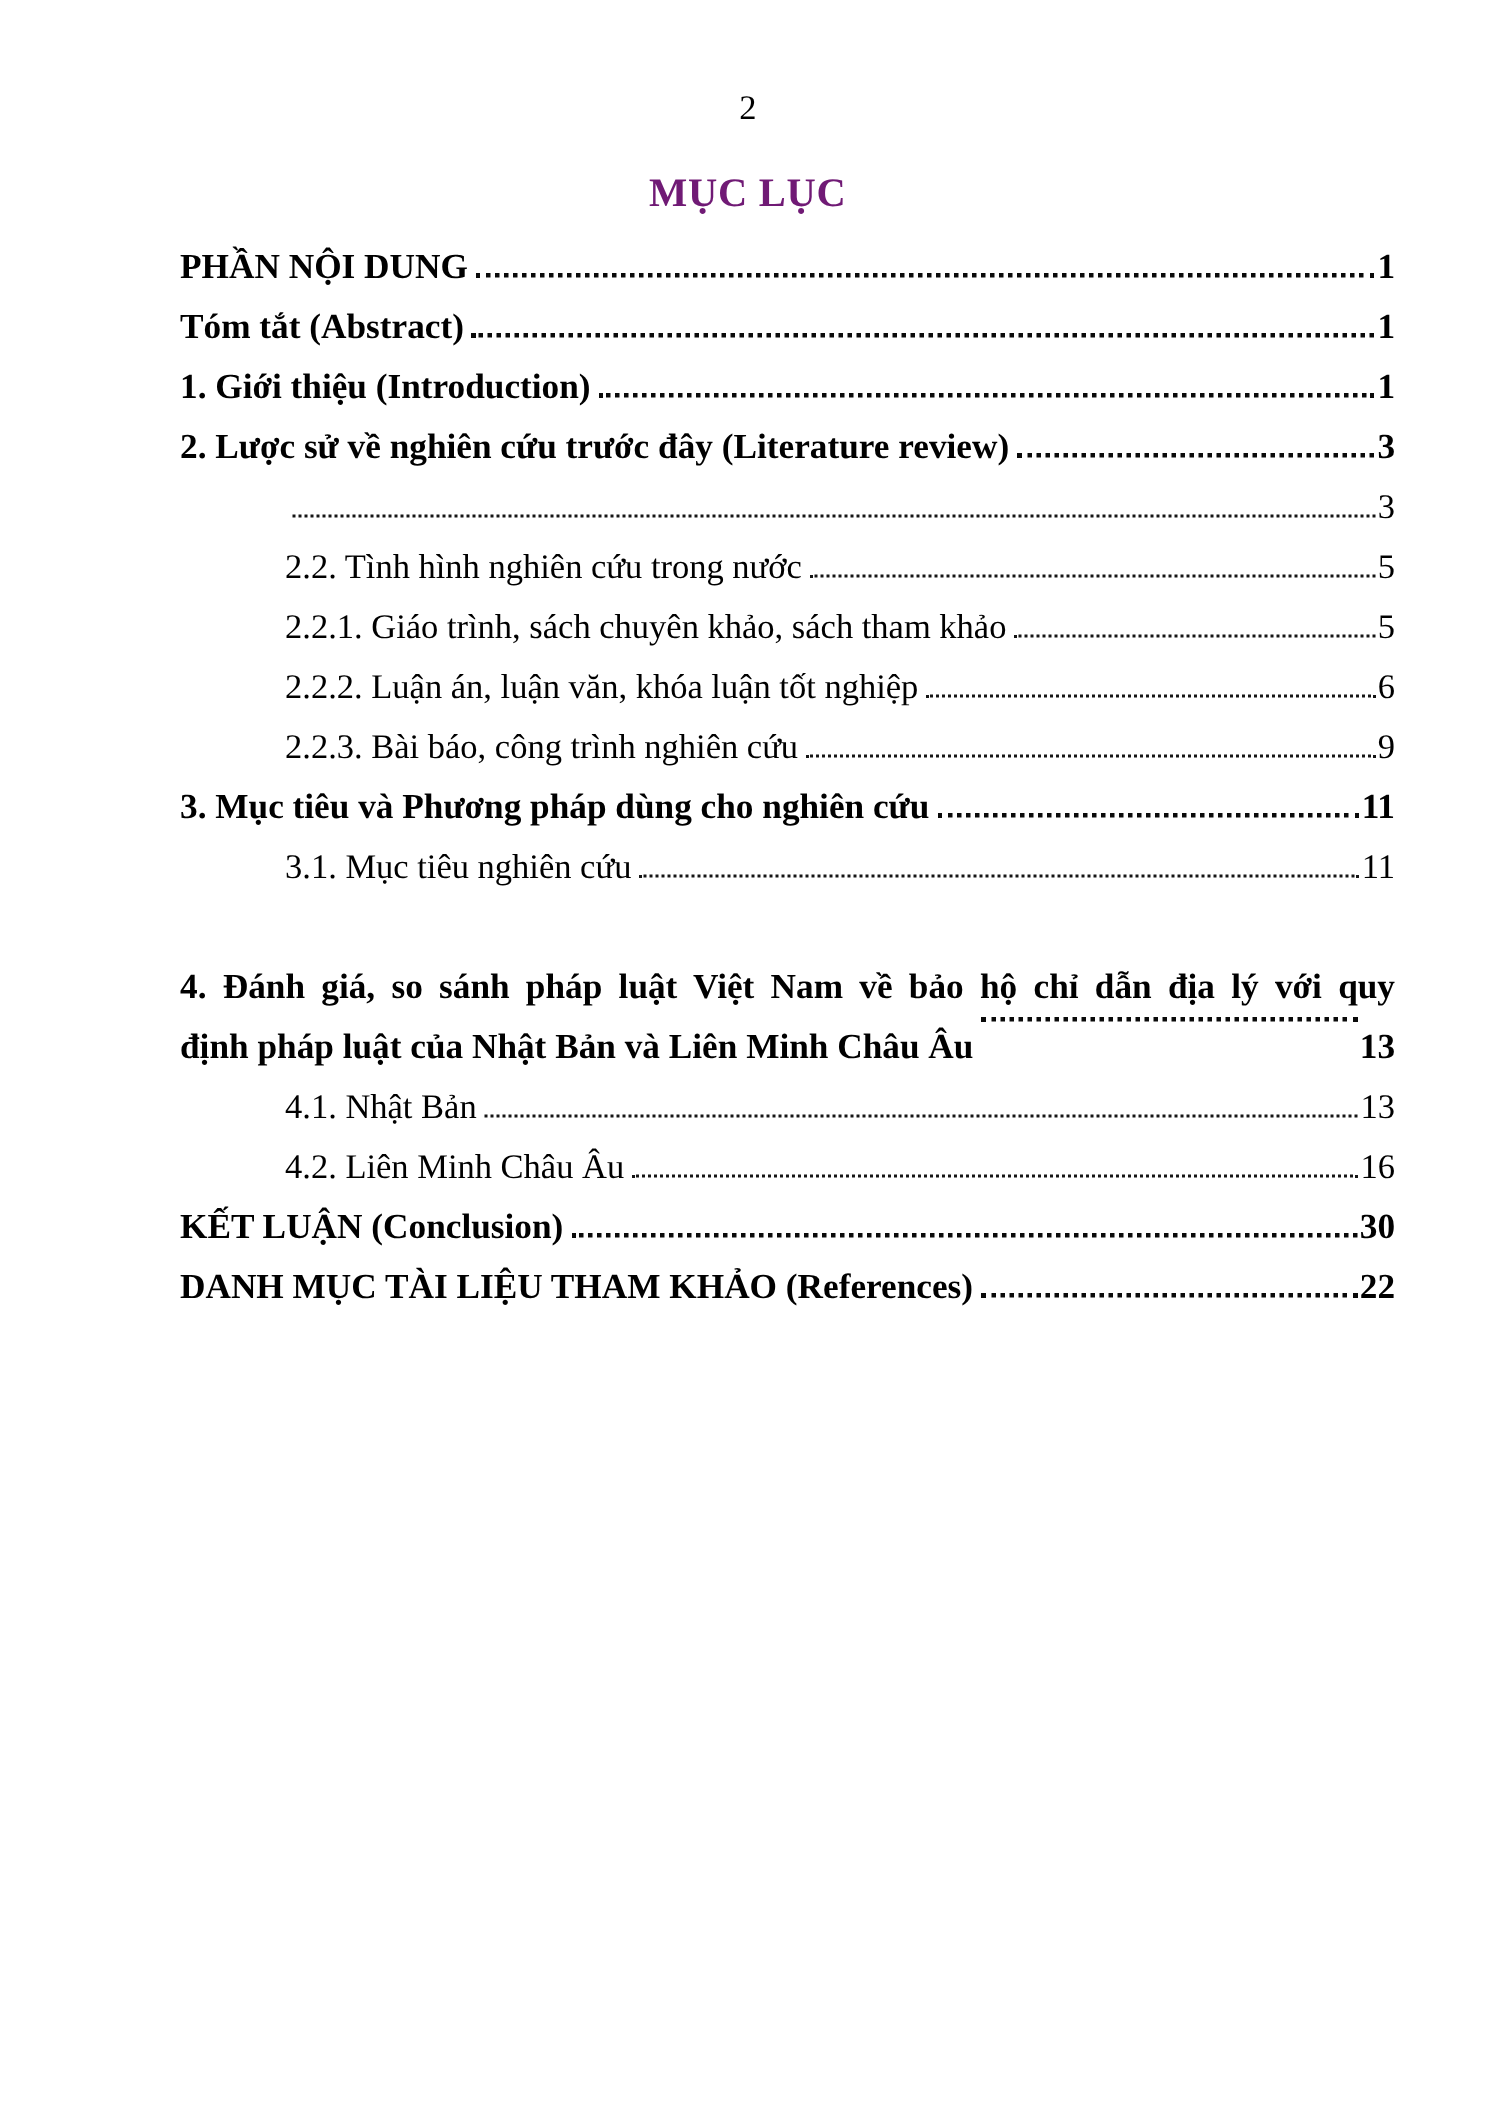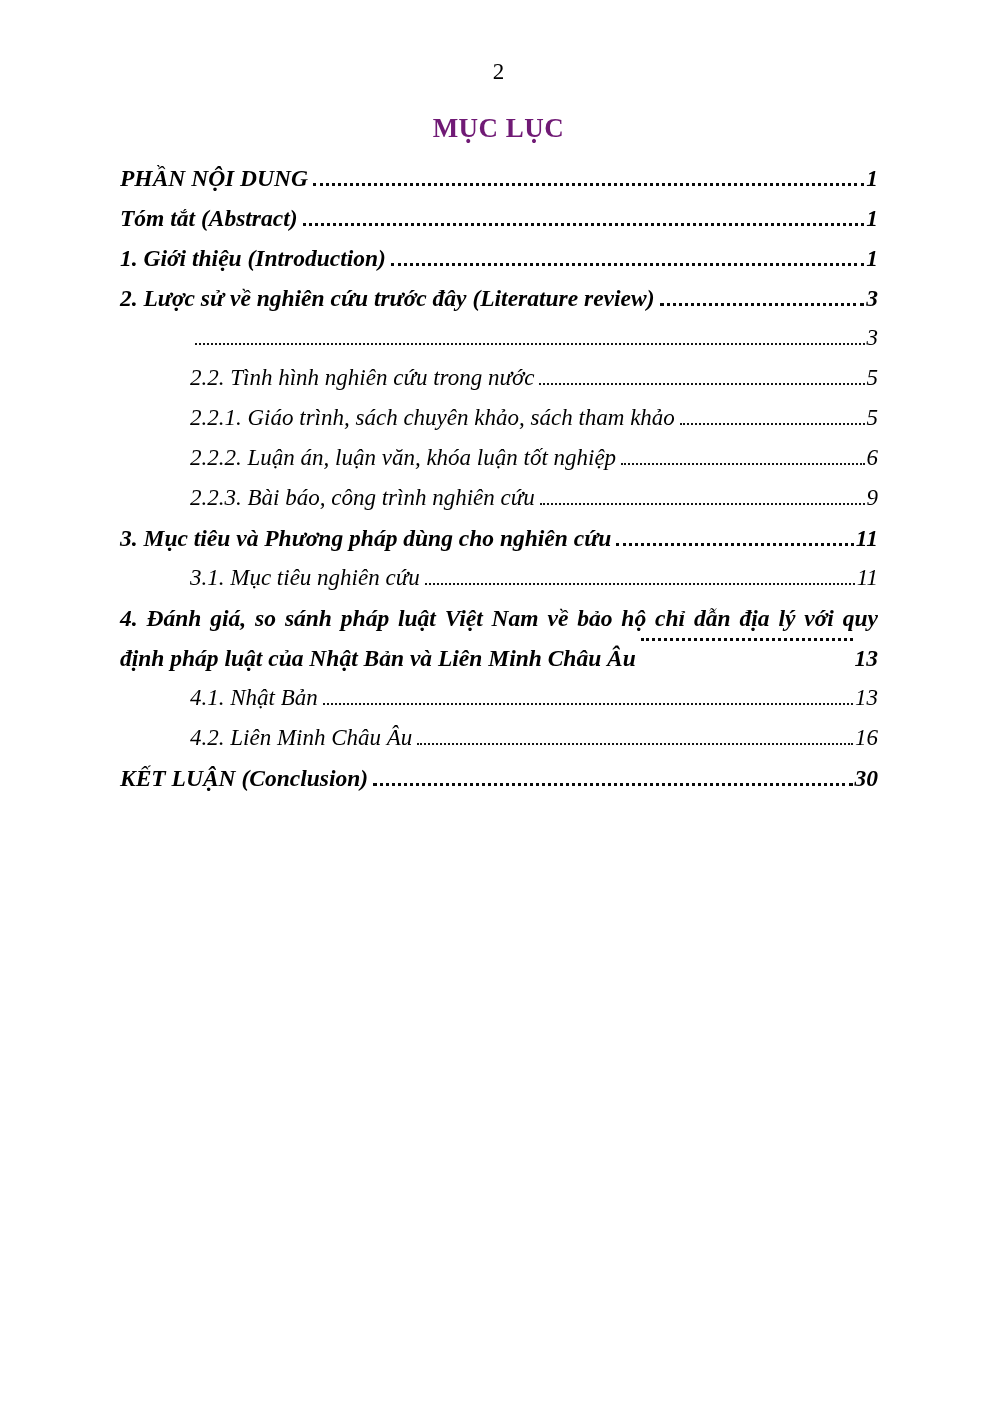--- a/index.html
+++ b/index.html
@@ -29,22 +29,21 @@
     text-align: center;
     font-size: 27px;
     font-weight: bold;
     letter-spacing: 0.5px;
     color: #701a75;
     line-height: 36px;
   }
   .toc {
     margin-top: 12px;
     padding-left: 120px;
-    padding-right: 119px;
-    font-style: italic;
+    padding-right: 67px;
   }
   .toc-row {
     display: flex;
     align-items: baseline;
     height: 40px;
     line-height: 40px;
     font-size: 23px;
     white-space: nowrap;
   }
   .toc-row.bold { font-weight: bold; font-size: 23.5px; }
@@ -64,20 +63,21 @@
   
   .toc-row-wrap {
     font-weight: bold;
     font-size: 23.5px;
   }
   .toc-row-wrap .line1 {
     height: 40px;
     line-height: 40px;
     text-align: justify;
     text-align-last: justify;
+    margin-top: 40px;
   }
   .toc-row-wrap .line2 {
     display: flex;
     align-items: flex-start;
     height: 40px;
     line-height: 40px;
     white-space: nowrap;
   }
 </style>
 </head>
@@ -177,15 +177,20 @@
       <span class="leader"></span>
       <span class="pg">16</span>
     </div>
 
     <div class="toc-row bold">
       <span class="label">KẾT LUẬN (Conclusion)</span>
       <span class="leader"></span>
       <span class="pg">30</span>
     </div>
 
+    <div class="toc-row bold">
+      <span class="label">DANH MỤC TÀI LIỆU THAM KHẢO (References)</span>
+      <span class="leader"></span>
+      <span class="pg">22</span>
+    </div>
 
   </div>
 </div>
 
 </body></html>

